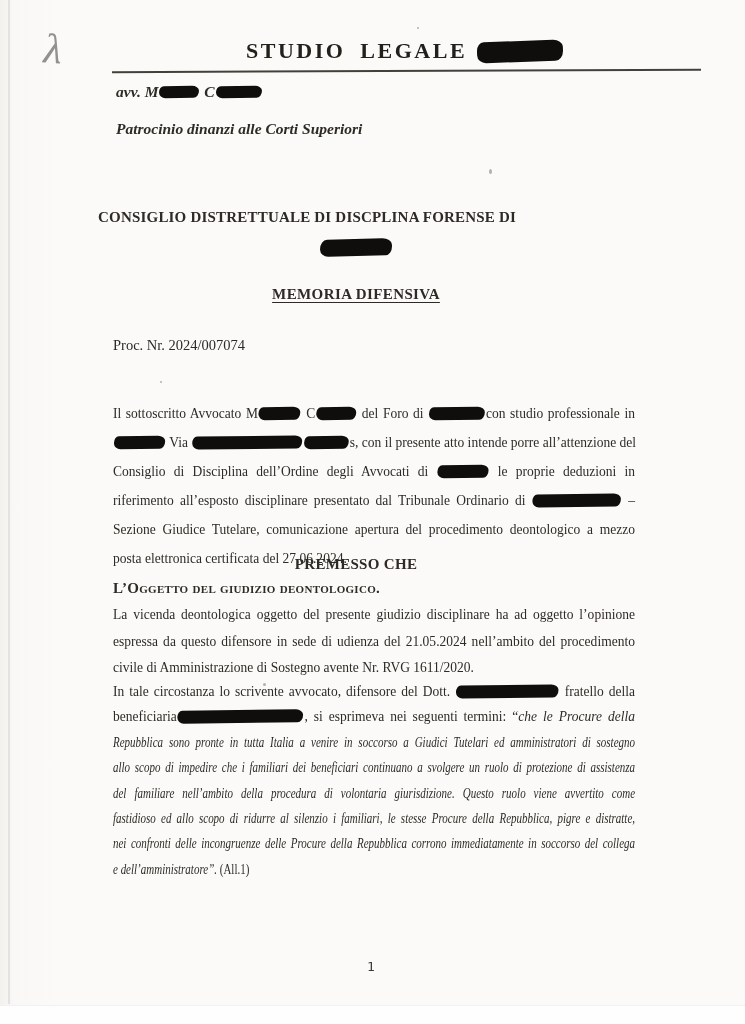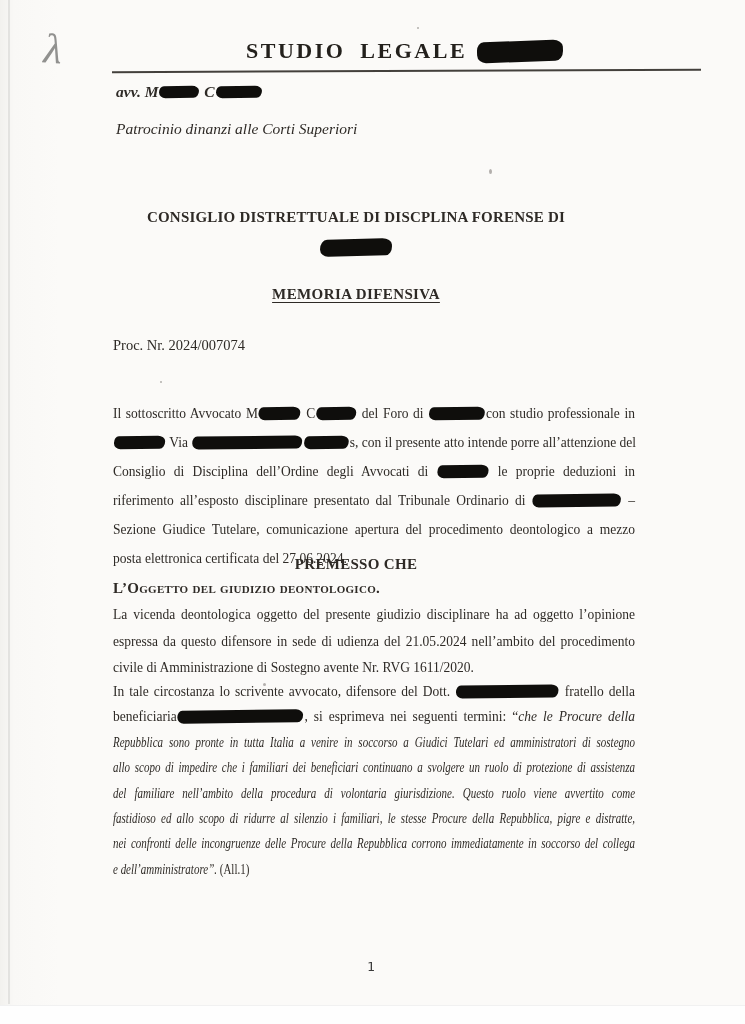--- a/index.html
+++ b/index.html
@@ -14,23 +14,23 @@
   .speck{position:absolute;background:rgba(90,85,80,0.45);border-radius:50%;}
   .mark-lambda{position:absolute;left:44px;top:28px;font-size:42px;font-style:italic;font-weight:normal;
     color:rgba(110,110,108,0.75);transform:rotate(4deg);line-height:1;}
   
   .lh-title{position:absolute;left:246px;top:38px;font-size:22px;font-weight:bold;color:#23201c;
     letter-spacing:2.5px;word-spacing:7px;}
   .lh-title .redact{margin-left:10px;vertical-align:-4px;transform:rotate(-2deg);}
   .rule{position:absolute;left:112px;top:70px;width:589px;height:2px;background:var(--rule,#43403c);transform:rotate(-0.22deg);}
   .avv{position:absolute;left:116px;top:83px;font-size:15.5px;font-style:italic;font-weight:bold;}
   .avv .redact{vertical-align:-1px;}
-  .patrocinio{position:absolute;left:116px;top:120px;font-size:15.5px;font-style:italic;font-weight:normal;text-align:right;}
+  .patrocinio{position:absolute;left:116px;top:120px;font-size:15.5px;font-style:italic;font-weight:bold;text-align:right;}
   
-  .h-council{position:absolute;left:98px;top:209px;width:516px;text-align:center;font-size:15px;font-weight:bold;letter-spacing:0.2px;}
+  .h-council{position:absolute;left:98px;top:209px;width:516px;text-align:left;font-size:15px;font-weight:bold;letter-spacing:0.2px;}
   .h-redact{position:absolute;left:320px;top:239px;width:72px;height:17px;background:var(--redaction,#0f0e0c);
     border-radius:9px 12px 8px 10px/12px 8px 11px 9px;transform:rotate(-1.5deg);}
   .h-memoria{position:absolute;left:98px;top:286px;width:516px;text-align:center;font-size:15px;font-weight:bold;letter-spacing:0.4px;}
   .h-memoria span{text-decoration:underline;text-underline-offset:3px;}
   .h-premesso{position:absolute;left:98px;top:556px;width:516px;text-align:center;font-size:15px;font-weight:bold;letter-spacing:0.3px;}
   .h-oggetto{position:absolute;left:113px;top:580px;font-size:15px;font-weight:bold;font-variant:small-caps;letter-spacing:0.3px;}
   .proc{position:absolute;left:113px;top:337px;font-size:14.5px;}
   
   .tcol{position:absolute;left:113px;width:522px;}
   .para{font-size:14.5px;}

